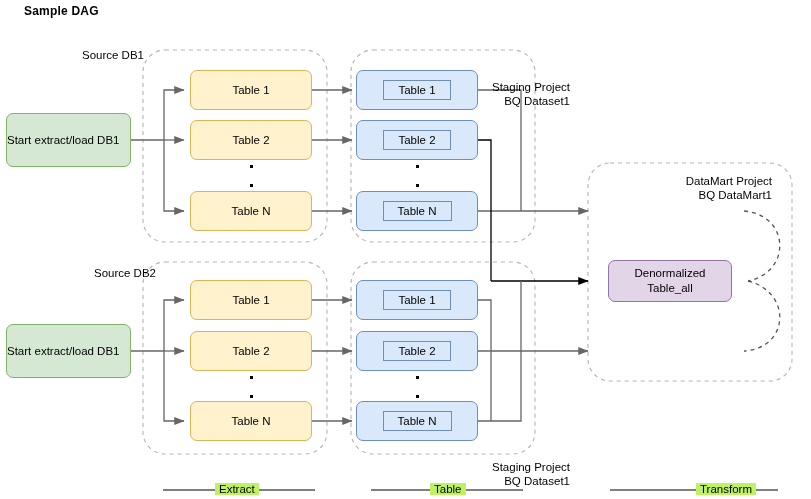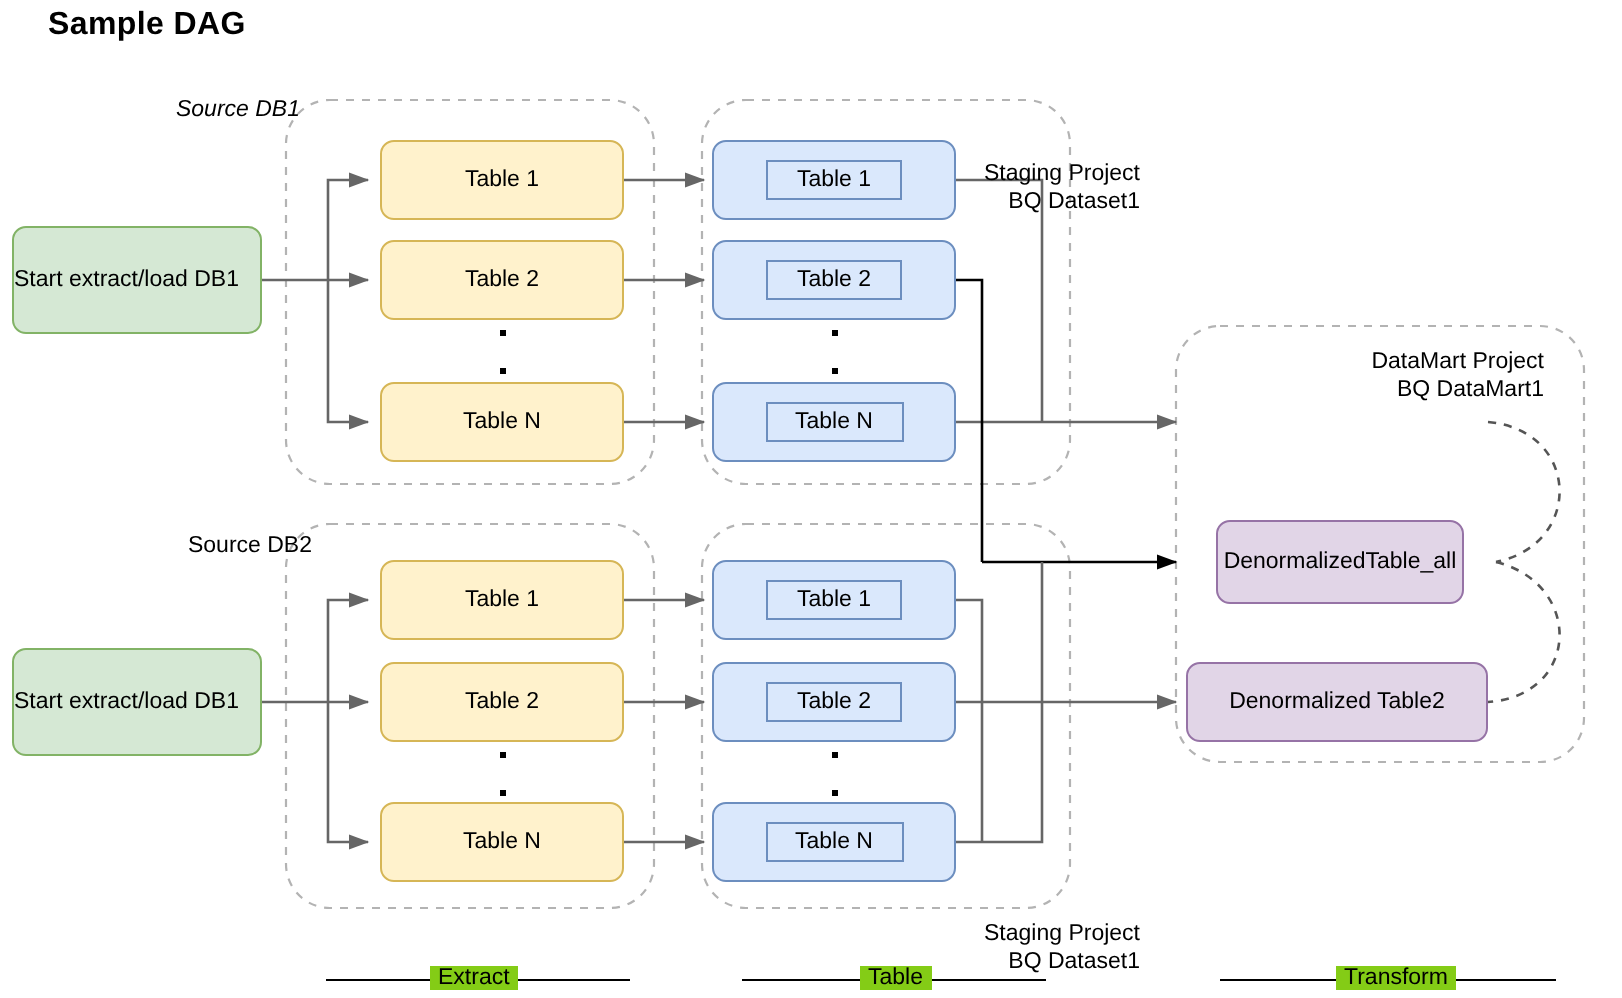--- a/index.html
+++ b/index.html
@@ -1,38 +1,38 @@
 <!DOCTYPE html>
 <html><head>
 <meta charset="utf-8">
 <style>
   html,body{margin:0;padding:0;background:#ffffff;}
   body{width:811px;height:499px;overflow:hidden;font-family:"Liberation Sans",sans-serif;color:#000;}
   #canvas{position:relative;width:811px;height:499px;}
   #svg-layer{position:absolute;left:0;top:0;width:811px;height:499px;pointer-events:none;}
 
-  .title{position:absolute;left:24px;top:4px;font-size:16px;font-weight:bold;letter-spacing:.2px;}
+  .title{position:absolute;left:24px;top:4px;font-size:12px;font-weight:bold;letter-spacing:.2px;}
 
   .grp-label{position:absolute;font-size:11.5px;line-height:14px;color:#000;white-space:pre;}
   .grp-label.right{text-align:right;margin-top:20px;}
 
   .node{position:absolute;box-sizing:border-box;display:flex;align-items:center;
         justify-content:center;font-size:11.5px;line-height:15px;border-radius:7px;}
   .node.green{background:#d5e8d4;border:1.3px solid #82b366;justify-content:flex-start;
         text-align:left;}
   .node.yellow{background:#fff2cc;border:1.3px solid #d6b656;}
   .node.blue{background:#dae8fc;border:1.3px solid #6c8ebf;}
   .node.purple{background:#e1d5e7;border:1.3px solid #9673a6;}
-  .node.stack{flex-direction:row;justify-content:center;}
+  .node.stack{flex-direction:column;justify-content:center;}
   .inner-box{border:1.2px solid #6c8ebf;background:#dae8fc;padding:1px 14px;font-size:11.5px;line-height:16px;}
 
   .dots{position:absolute;display:flex;flex-direction:column;align-items:center;justify-content:space-between;}
   .dots i{display:block;width:3px;height:3px;background:#000;}
 
-  .axis-label{position:absolute;font-size:11.5px;color:#000;background:#84cc16;padding:0 4px;}
+  .axis-label{position:absolute;font-size:11.5px;color:#000;background:#bef264;padding:0 4px;}
 </style>
 </head>
 <body>
 
 <div id="canvas">
 
   <div class="title">Sample DAG</div>
 
   <svg id="svg-layer" viewBox="0 0 811 499" xmlns="http://www.w3.org/2000/svg">
     <defs>
@@ -99,21 +99,21 @@
       <path d="M748,281 C792,292 790,348 744,351"></path>
     </g>
 
     <g stroke="#000" stroke-width="1.1">
       <line x1="163" y1="490" x2="315" y2="490"></line>
       <line x1="371" y1="490" x2="523" y2="490"></line>
       <line x1="610" y1="490" x2="778" y2="490"></line>
     </g>
   </svg>
 
-  <div class="grp-label" style="left: 67px; top: 48px; width: 104px; text-align: center; white-space: pre; font-style: italic;">Source DB1</div>
+  <div class="grp-label" style="left: 40px; top: 48px; width: 104px; text-align: right; white-space: pre;">Source DB1</div>
   <div class="grp-label" style="left: 52px; top: 266px; width: 104px; text-align: right; white-space: pre;">Source DB2</div>
   <div class="grp-label right" style="left: 430px; top: 60px; width: 140px; white-space: pre;">Staging Project
 BQ Dataset1</div>
   <div class="grp-label right" style="left: 430px; top: 440px; width: 140px; white-space: pre;">Staging Project
 BQ Dataset1</div>
   <div class="grp-label right" style="left: 640px; top: 154px; width: 132px; white-space: pre;">DataMart Project
 BQ DataMart1</div>
 
   <div class="node green" style="left:6px;top:113px;width:125px;height:54px;">Start extract/load DB1</div>
   <div class="node green" style="left:6px;top:324px;width:125px;height:54px;">Start extract/load DB1</div>
@@ -161,19 +161,18 @@
       <i></i>
       <i></i>
     </div>
 
 
   <div class="node purple stack" style="left:608px;top:260px;width:124px;height:42px;">
     <span>Denormalized</span>
     <span>Table_all</span>
   </div>
 
-  <div class="node purple" style="left:593px;top:331px;width:151px;height:40px;">Denormalized Table2</div>
 
   <div class="axis-label" style="left:215px;top:483px;">Extract</div>
   <div class="axis-label" style="left:430px;top:483px;">Table</div>
-  <div class="axis-label" style="left:668px;top:483px;">Transform</div>
+  <div class="axis-label" style="left:696px;top:483px;">Transform</div>
 
 </div>
 
 </body></html>

